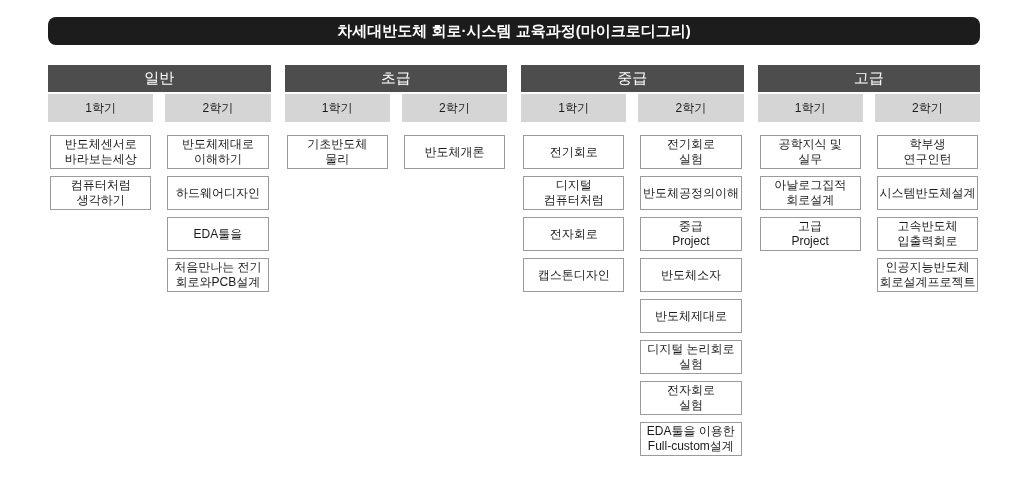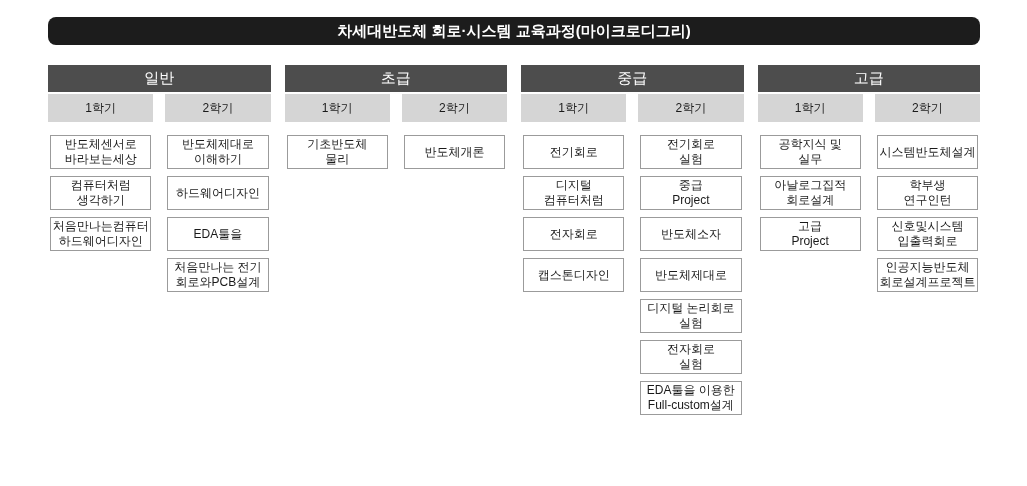--- a/index.html
+++ b/index.html
@@ -94,22 +94,20 @@
   <div class="groups">
       <div class="group">
         <div class="level-header">일반</div>
         <div class="semesters">
           <div class="semester">
             <div class="semester-header">1학기</div>
             <div class="course">반도체센서로
 바라보는세상</div>
             <div class="course">컴퓨터처럼
 생각하기</div>
-            <div class="course">처음만나는컴퓨터
-하드웨어디자인</div>
           </div>
           <div class="semester">
             <div class="semester-header">2학기</div>
             <div class="course">반도체제대로
 이해하기</div>
             <div class="course">하드웨어디자인</div>
             <div class="course">EDA툴을</div>
             <div class="course">처음만나는 전기
 회로와PCB설계</div>
           </div>
@@ -137,20 +135,21 @@
             <div class="course">전기회로</div>
             <div class="course">디지털
 컴퓨터처럼</div>
             <div class="course">전자회로</div>
             <div class="course">캡스톤디자인</div>
           </div>
           <div class="semester">
             <div class="semester-header">2학기</div>
             <div class="course">전기회로
 실험</div>
+            <div class="course">반도체공정의이해</div>
             <div class="course">중급
 Project</div>
             <div class="course">반도체소자</div>
             <div class="course">반도체제대로</div>
             <div class="course">디지털 논리회로
 실험</div>
             <div class="course">전자회로
 실험</div>
             <div class="course">EDA툴을 이용한
 Full-custom설계</div>
@@ -164,24 +163,24 @@
             <div class="semester-header">1학기</div>
             <div class="course">공학지식 및
 실무</div>
             <div class="course">아날로그집적
 회로설계</div>
             <div class="course">고급
 Project</div>
           </div>
           <div class="semester">
             <div class="semester-header">2학기</div>
-            <div class="course">시스템반도체설계</div>
             <div class="course">학부생
 연구인턴</div>
-            <div class="course">신호및시스템
+            <div class="course">시스템반도체설계</div>
+            <div class="course">고속반도체
 입출력회로</div>
             <div class="course">인공지능반도체
 회로설계프로젝트</div>
           </div>
         </div>
       </div>
     </div>
 </div>
 
 </body></html>

